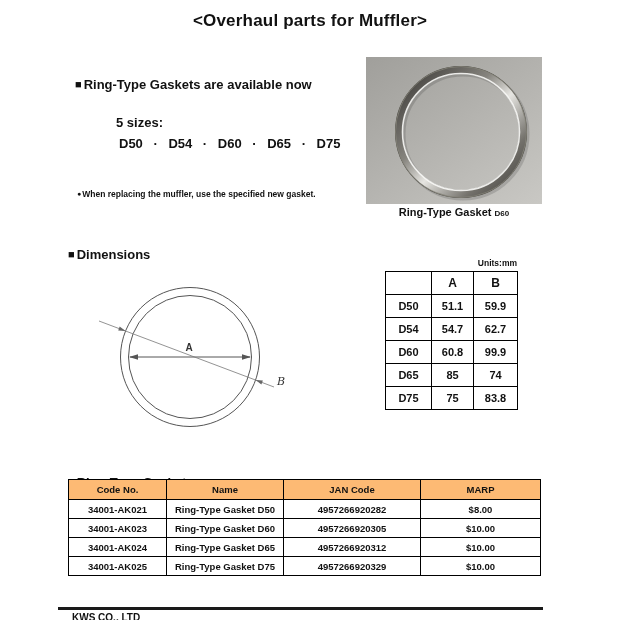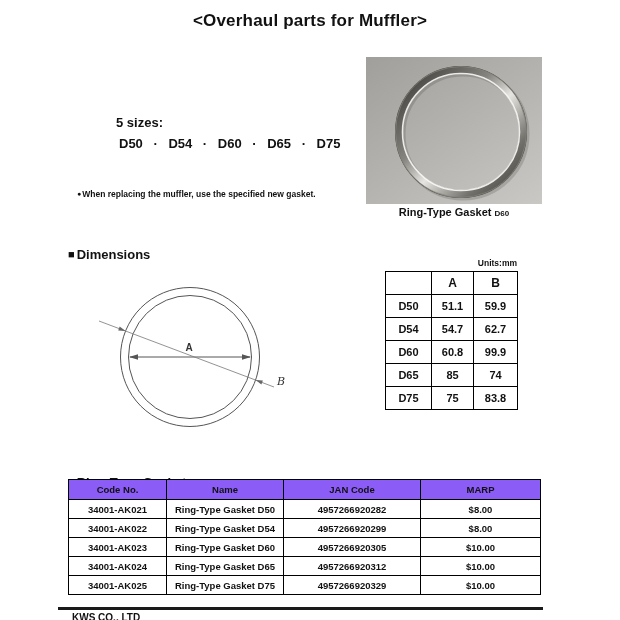--- a/index.html
+++ b/index.html
@@ -96,21 +96,21 @@
   }
   .prod-table th, .prod-table td {
     border: 1px solid #000;
     text-align: center;
     vertical-align: middle;
     padding: 0;
   }
   .prod-table th {
     height: 20px;
     font-weight: bold;
-    background: #8b5cf6;
+    background: #fdba74;
   }
   .prod-table td { height: 19px; font-weight: bold; }
   .pcol-code { width: 98px; }
   .pcol-name { width: 117px; }
   .pcol-jan  { width: 137px; }
   .pcol-marp { width: 120px; }
 
   
   .footer-rule {
     position: absolute; top: 607px; left: 58px;
@@ -123,20 +123,23 @@
     white-space: nowrap;
   }
 </style>
 </head>
 <body>
 
 <div class="page">
 
   <div class="title">&lt;Overhaul parts for Muffler&gt;</div>
 
+  <div class="sec-heading intro-heading">
+    <span class="sq-icon">■</span><span>Ring-Type Gaskets are available now</span>
+  </div>
   <div class="sizes-label">5 sizes:</div>
   <div class="sizes-line">D50 · D54 · D60 · D65 · D75</div>
   <div class="note-line">
     <span class="dot-icon">●</span><span>When replacing the muffler, use the specified new gasket.</span>
   </div>
 
   <div class="photo">
     <svg width="176" height="147" viewBox="0 0 176 147">
       <circle cx="97" cy="77" r="62" fill="none" stroke="rgba(40,40,38,0.18)" stroke-width="9"></circle>
       <circle cx="95" cy="75" r="62" fill="none" stroke="#4a4843" stroke-width="8"></circle>
@@ -234,26 +237,20 @@
       </tr>
     </thead>
     <tbody>
       <tr>
         <td>34001-AK021</td>
         <td>Ring-Type Gasket D50</td>
         <td>4957266920282</td>
         <td>$8.00</td>
       </tr>
       <tr>
-        <td>34001-AK022</td>
-        <td>Ring-Type Gasket D54</td>
-        <td>4957266920299</td>
-        <td>$8.00</td>
-      </tr>
-      <tr>
         <td>34001-AK023</td>
         <td>Ring-Type Gasket D60</td>
         <td>4957266920305</td>
         <td>$10.00</td>
       </tr>
       <tr>
         <td>34001-AK024</td>
         <td>Ring-Type Gasket D65</td>
         <td>4957266920312</td>
         <td>$10.00</td>

